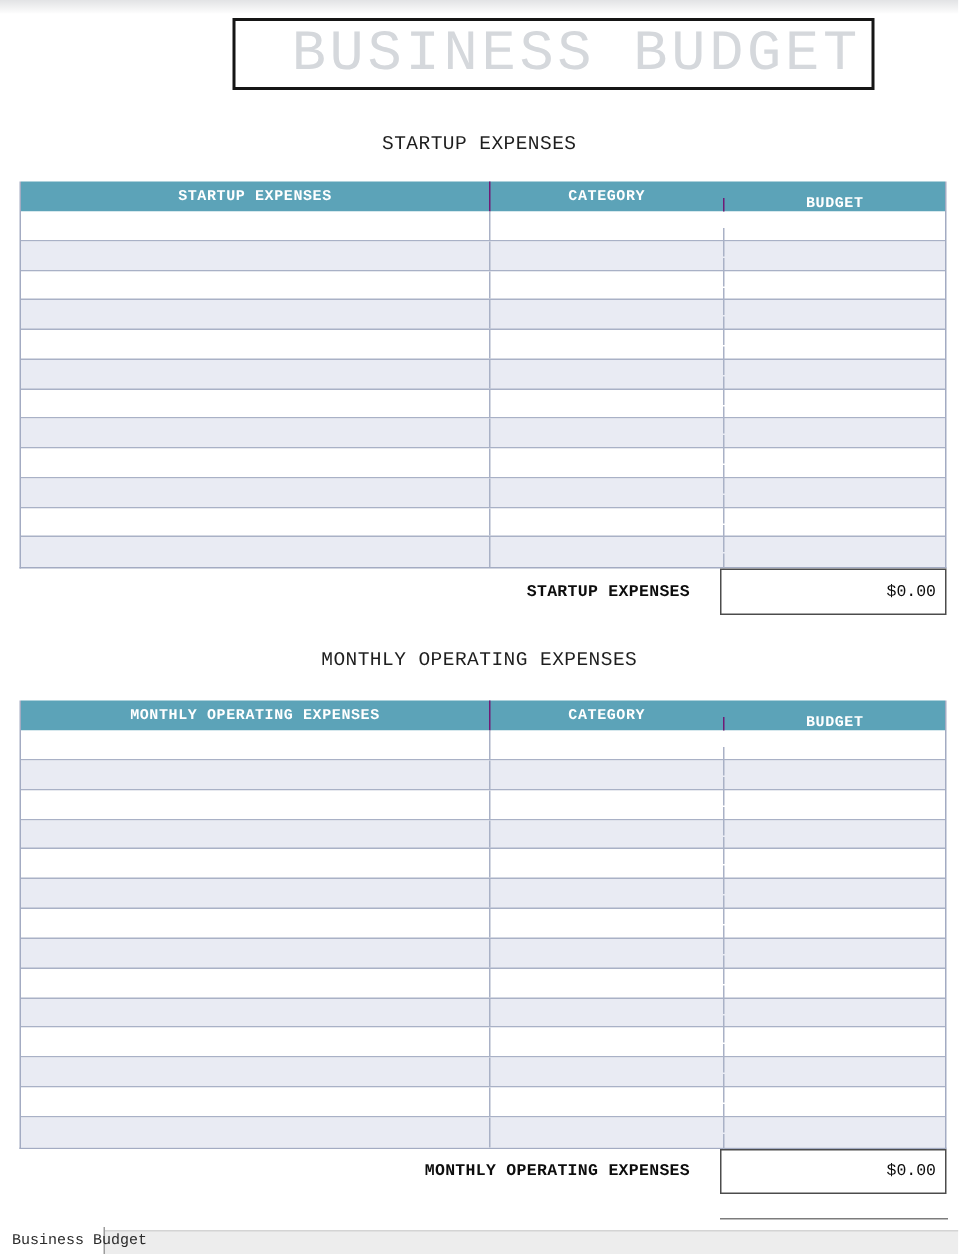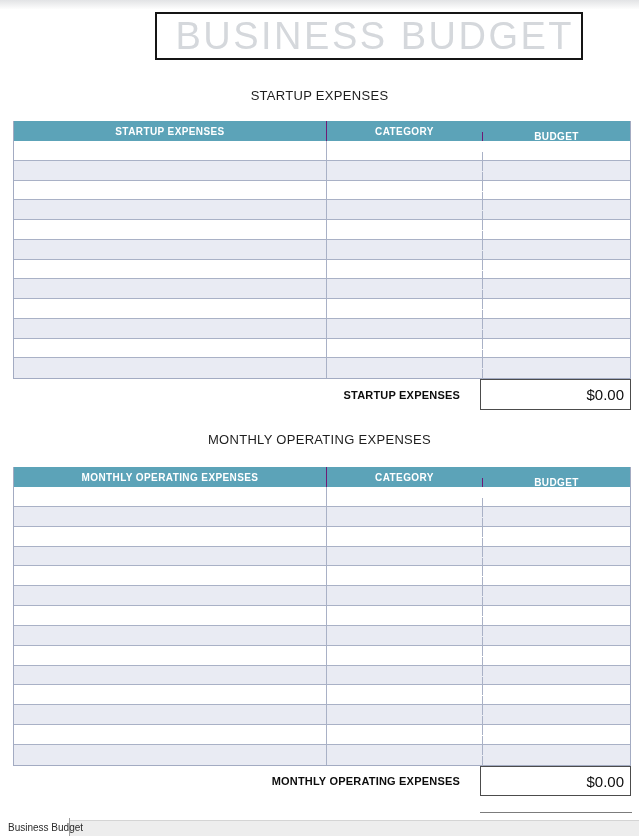--- a/index.html
+++ b/index.html
@@ -1,18 +1,18 @@
 <!DOCTYPE html>
 <html><head>
 <meta charset="utf-8">
 <style>
   html,body{margin:0;padding:0;background:#fff;}
   .page{
     position:relative;width:639px;height:836px;background:#fff;overflow:hidden;
-    font-family:Liberation Sans, sans-serif;color:#111;
+    font-family:Liberation Mono, monospace;color:#111;
   }
   .top-shade{position:absolute;left:0;top:0;width:639px;height:9px;
     background:linear-gradient(#e2e3e5,#fdfdfd);}
   
   .title-box{position:absolute;left:155px;top:12px;width:428px;height:48px;
     box-sizing:border-box;border:2px solid #151515;background:#fff;
     display:flex;align-items:center;justify-content:flex-end;padding-right:7px;}
   .title-text{font-size:38px;letter-spacing:2.5px;color:#d5d8dc;white-space:nowrap;
     font-weight:normal;}
   
@@ -33,21 +33,21 @@
   .tcell + .tcell{border-left:1px solid #a9b1c6;}
   .trow:last-child{border-bottom:none;}
   
   .total-row{position:absolute;left:13px;width:618px;}
   .total-label{position:absolute;left:0;top:0;width:467px;height:100%;
     display:flex;align-items:center;justify-content:flex-end;padding-right:20px;
     box-sizing:border-box;font-size:11px;font-weight:bold;letter-spacing:.2px;color:#0d0d0d;}
   .total-value{position:absolute;left:467px;top:0;width:151px;height:100%;
     box-sizing:border-box;border:1px solid #4c4c4c;background:#fff;
     display:flex;align-items:center;justify-content:flex-end;padding-right:6px;
-    font-size:15px;color:#0d0d0d;}
+    font-size:11px;color:#0d0d0d;}
   .partial-line{position:absolute;left:480px;top:812px;width:152px;height:0;
     border-top:1px solid #7c7c7c;}
   
   .tabbar{position:absolute;left:0;top:818px;width:639px;height:18px;background:#fff;}
   .tabbar-fill{position:absolute;left:70px;top:2px;right:0;bottom:0;background:#ededed;
     border-top:1px solid #d4d4d4;}
   .sheet-tab{position:absolute;left:0;top:0;width:70px;height:18px;background:#fff;
     box-sizing:border-box;border-right:1px solid #9d9d9d;
     display:flex;align-items:center;padding-left:8px;cursor:pointer;}
   .sheet-tab span{font-size:10px;color:#2b2b2b;white-space:nowrap;}

